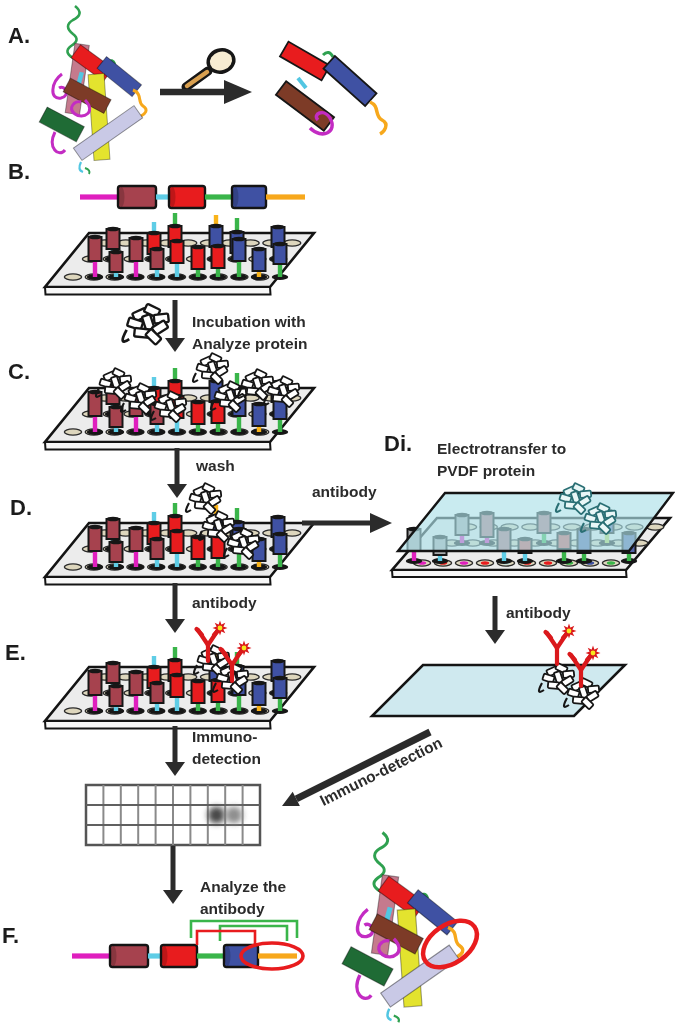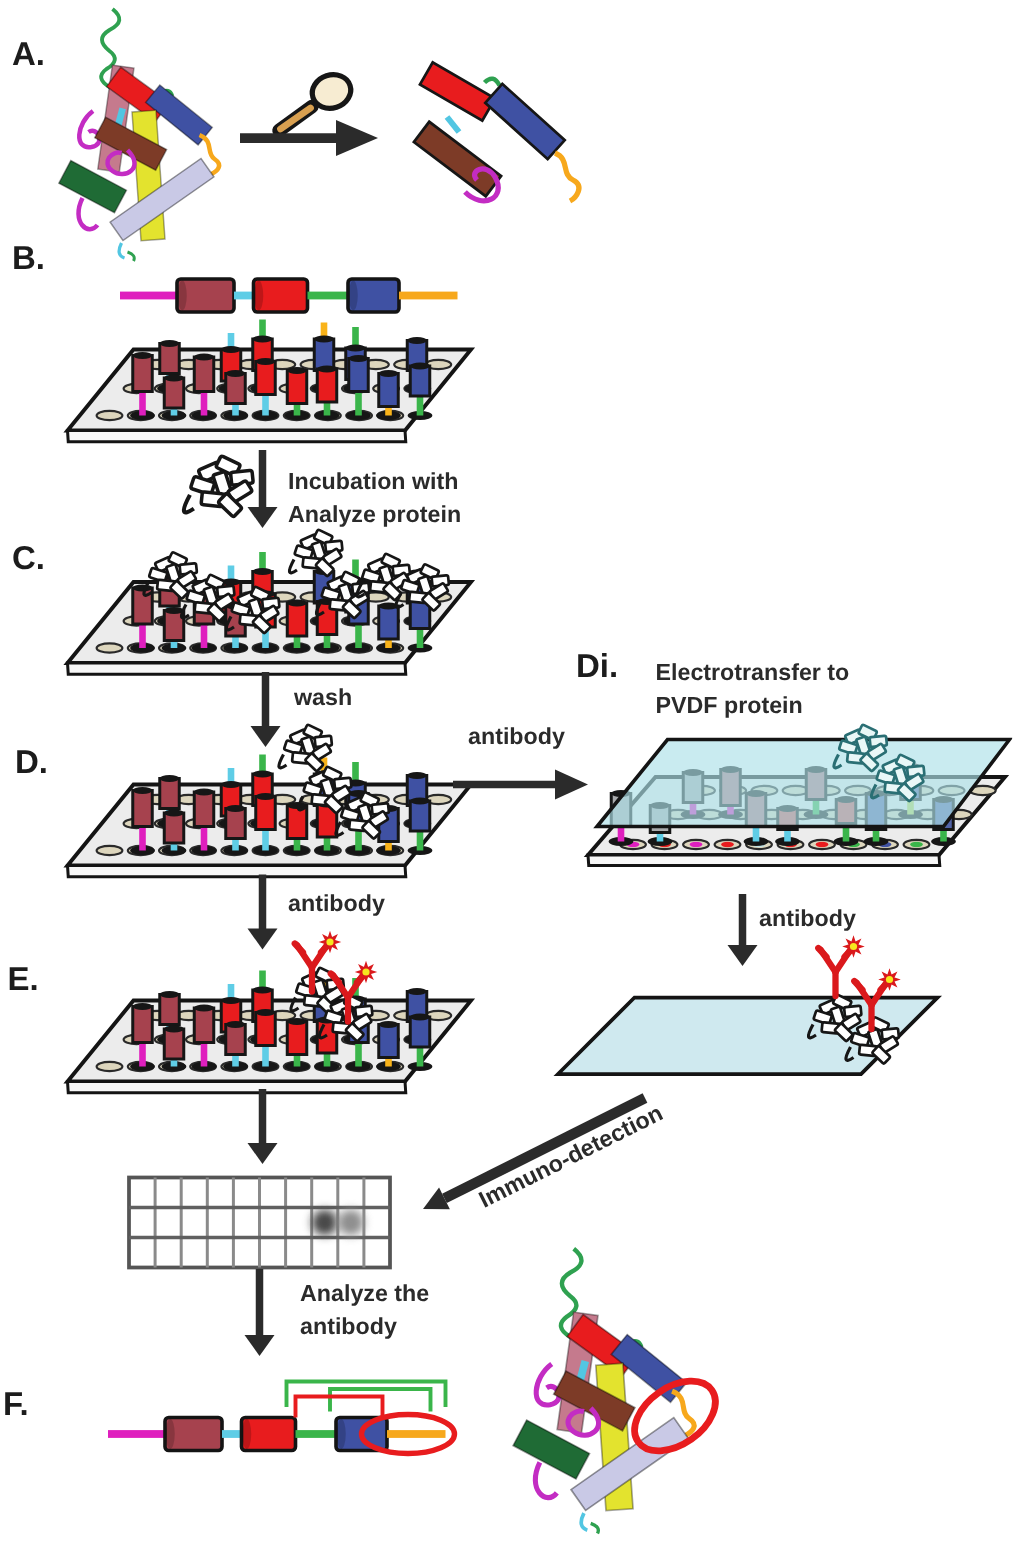--- a/index.html
+++ b/index.html
@@ -687,20 +687,21 @@
         <use href="#antibody" x="150" y="-12"></use>
         <use href="#antibody" x="174" y="8"></use>
       </svg>
     </div>
   <div class="abs" style="left:160px;top:726px">
       <svg width="30" height="50" viewBox="0 0 30 50">
     <line x1="15" y1="0" x2="15" y2="37" stroke="#2b2b2b" stroke-width="5"></line>
     <polygon points="5,36 25,36 15,50" fill="#2b2b2b"></polygon>
       </svg>
     </div>
+  <div class="ann" style="left:192px;top:726px"><span>Immuno-</span><br><span>detection</span></div>
 
   <div class="abs" style="left:368px;top:623px">
       <svg width="262" height="112" viewBox="0 0 262 112">
         <polygon points="55,42 257,42 206,93 4,93" fill="#cfe9ef" stroke="#141414" stroke-width="2.5"></polygon>
         <use href="#blob" x="172" y="42" fill="#ffffff" stroke="#161616"></use>
         <use href="#blob" x="197" y="57" fill="#ffffff" stroke="#161616"></use>
         <use href="#antibody" x="176" y="5"></use>
         <use href="#antibody" x="200" y="27"></use>
       </svg>
     </div>
@@ -731,21 +732,21 @@
         <circle cx="149.89999999999998" cy="32" r="7.3" fill="#8f8f8f" filter="url(#blurS)"></circle>
       </svg>
     </div>
 
   <div class="abs" style="left:158px;top:846px">
       <svg width="30" height="58" viewBox="0 0 30 58">
     <line x1="15" y1="0" x2="15" y2="45" stroke="#2b2b2b" stroke-width="5"></line>
     <polygon points="5,44 25,44 15,58" fill="#2b2b2b"></polygon>
       </svg>
     </div>
-  <div class="ann" style="left:200px;top:852px"><span>Analyze the</span><br><span>antibody</span></div>
+  <div class="ann" style="left:200px;top:876px"><span>Analyze the</span><br><span>antibody</span></div>
 
   <div class="abs" style="left:58px;top:910px">
       <svg width="295" height="85" viewBox="0 0 295 85">
         <rect x="14" y="43.4" width="38" height="5.2" fill="#df1fbe"></rect>
         <rect x="52" y="35" width="38" height="22" rx="2.5" fill="#a6424e" stroke="#141414" stroke-width="2.4"></rect>
         <ellipse cx="55.5" cy="46" rx="3" ry="10" fill="rgba(0,0,0,0.18)"></ellipse>
         <rect x="90" y="43.4" width="13" height="5.2" fill="#5fcde6"></rect>
         <rect x="103" y="35" width="36" height="22" rx="2.5" fill="#e81c1e" stroke="#141414" stroke-width="2.4"></rect>
         <ellipse cx="106.5" cy="46" rx="3" ry="10" fill="rgba(0,0,0,0.18)"></ellipse>
         <rect x="139" y="43.4" width="27" height="5.2" fill="#3ab54a"></rect>

